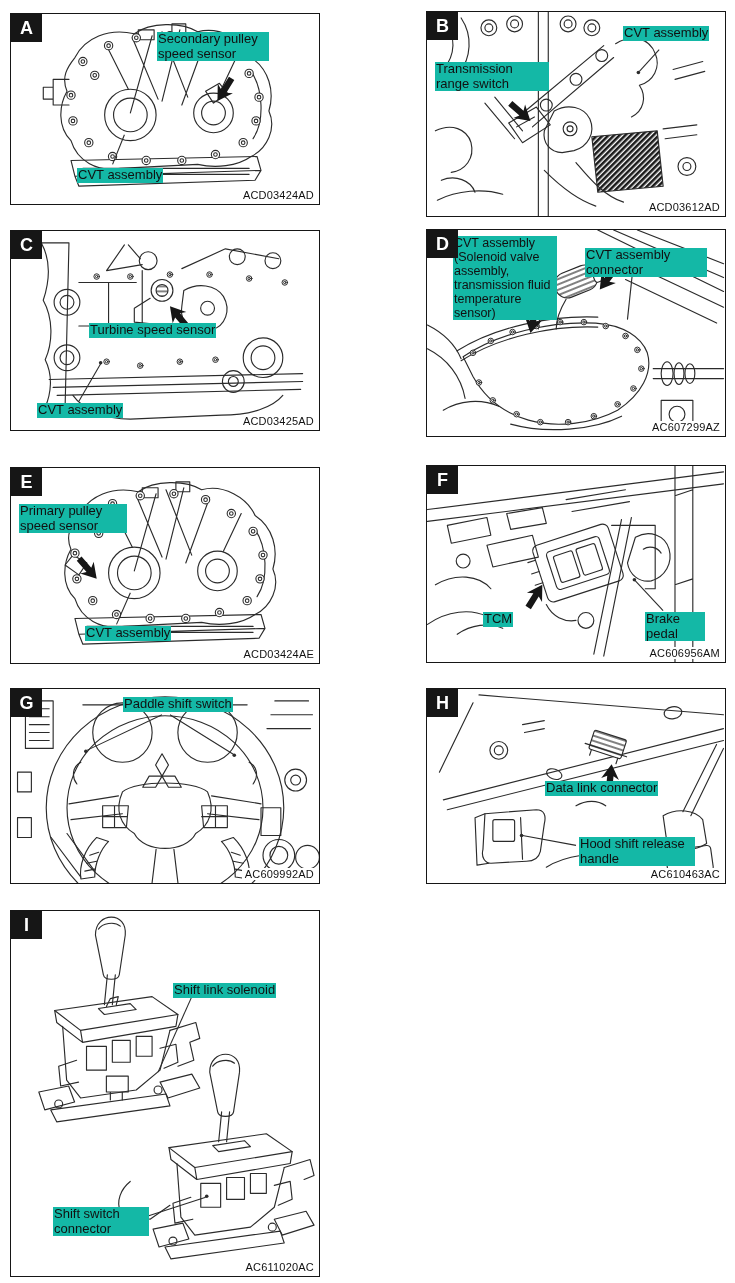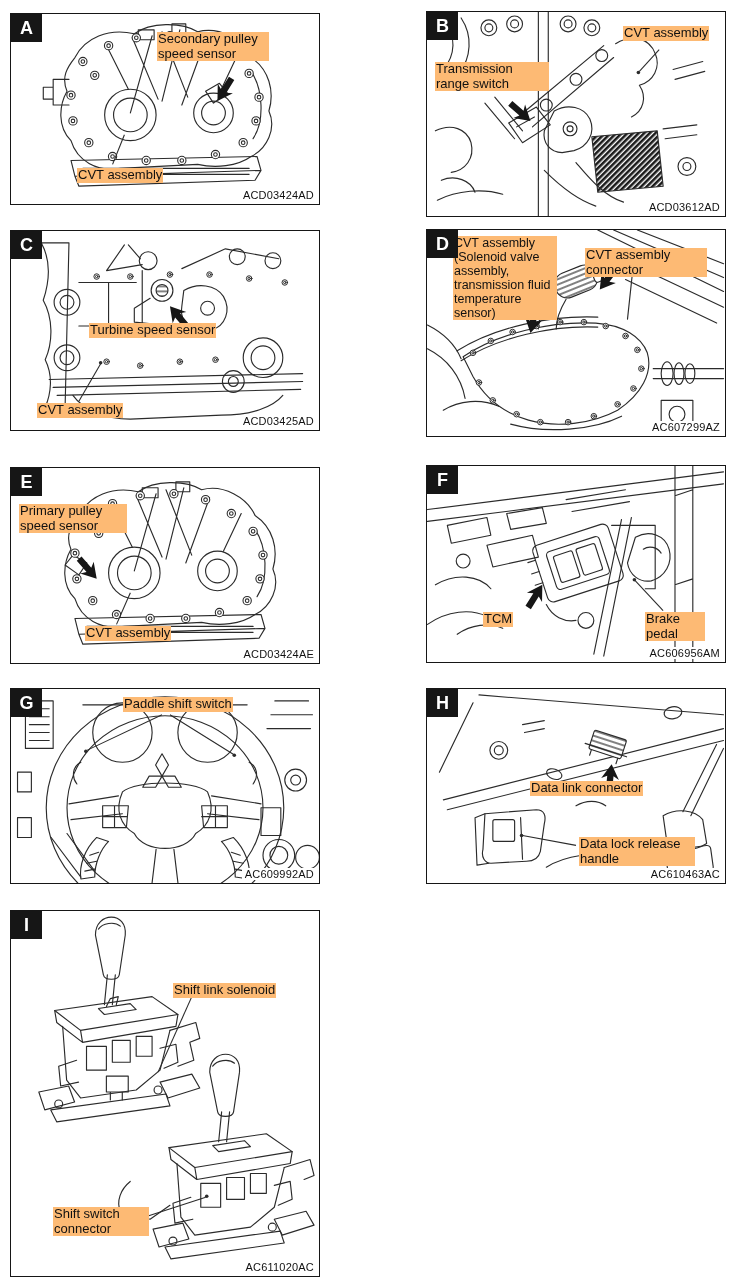--- a/index.html
+++ b/index.html
@@ -2,21 +2,21 @@
 <html><head>
 <meta charset="utf-8">
 <style>
   html,body{margin:0;padding:0;background:#ffffff;}
   .page{position:relative;width:735px;height:1283px;background:#fff;
         font-family:"Liberation Sans",sans-serif;color:#111;overflow:hidden;}
   .panel{position:absolute;border:1.6px solid #161616;background:#fff;box-sizing:border-box;}
   .badge{position:absolute;left:0;top:0;width:31px;height:28px;background:#161616;color:#fff;
          font-weight:bold;font-size:18px;display:flex;align-items:center;justify-content:center;z-index:4;}
   .art{position:absolute;left:0;top:0;width:100%;height:100%;z-index:1;}
-  .lbl{position:absolute;font-size:13px;line-height:1.12;background:#fdba74;padding:0 1px;z-index:3;}
+  .lbl{position:absolute;font-size:13px;line-height:1.12;background:#14b8a6;padding:0 1px;z-index:3;}
   .code{position:absolute;right:5px;bottom:3px;font-size:11px;font-weight:normal;background:#fff;
         padding-left:3px;z-index:3;letter-spacing:.2px;}
   g.ink{stroke:#2b2b2b;fill:none;stroke-width:1.15;stroke-linecap:round;stroke-linejoin:round;}
   .lead{stroke:#2b2b2b;stroke-width:1.1;fill:none;}
   .dot{fill:#2b2b2b;stroke:none;}
 </style>
 </head>
 <body>
 
 <div class="page">
@@ -353,22 +353,22 @@
       <path d="M94,130 L96,172 M58,126 l-10,4 l2,48 l12,-2"></path>
       <path d="M238,128 C252,120 270,122 278,132 L282,156 C270,164 252,164 242,156 Z"></path>
       <rect x="240" y="164" width="46" height="26" rx="4" transform="rotate(-8 240 164)"></rect>
       <path d="M299,60 L266,128 M292,56 L258,124"></path>
       <path d="M120,180 C140,168 168,164 192,170 M208,176 C224,168 244,166 260,172"></path>
     </g>
     <path class="lead" d="M150,158 L96,148"></path>
     <circle class="dot" cx="95" cy="148" r="1.8"></circle>
     <use href="#arrow" transform="translate(186,76) rotate(96)"></use>
   </svg>
-  <div class="lbl" style="left:103px;top:92px">Data link connector</div>
-  <div class="lbl" style="left:152px;top:148px;width:114px">Data lock release handle</div>
+  <div class="lbl" style="left:118px;top:92px">Data link connector</div>
+  <div class="lbl" style="left:152px;top:148px;width:114px">Hood shift release handle</div>
   <div class="code">AC610463AC</div>
 </figure>
 
 <figure class="panel" style="left:10px;top:910px;width:310px;height:367px;margin:0">
   <div class="badge">I</div>
   <svg class="art" viewBox="0 0 310 367">
     <g class="ink">
       <path d="M85,24 C85,12 93,6 101,6 C109,6 116,12 115,24 L109,64 C108,70 94,70 93,64 Z"></path>
       <path d="M88,18 C92,12 104,10 110,15"></path>
       <path d="M97,64 L94,94 M105,64 L102,94"></path>

